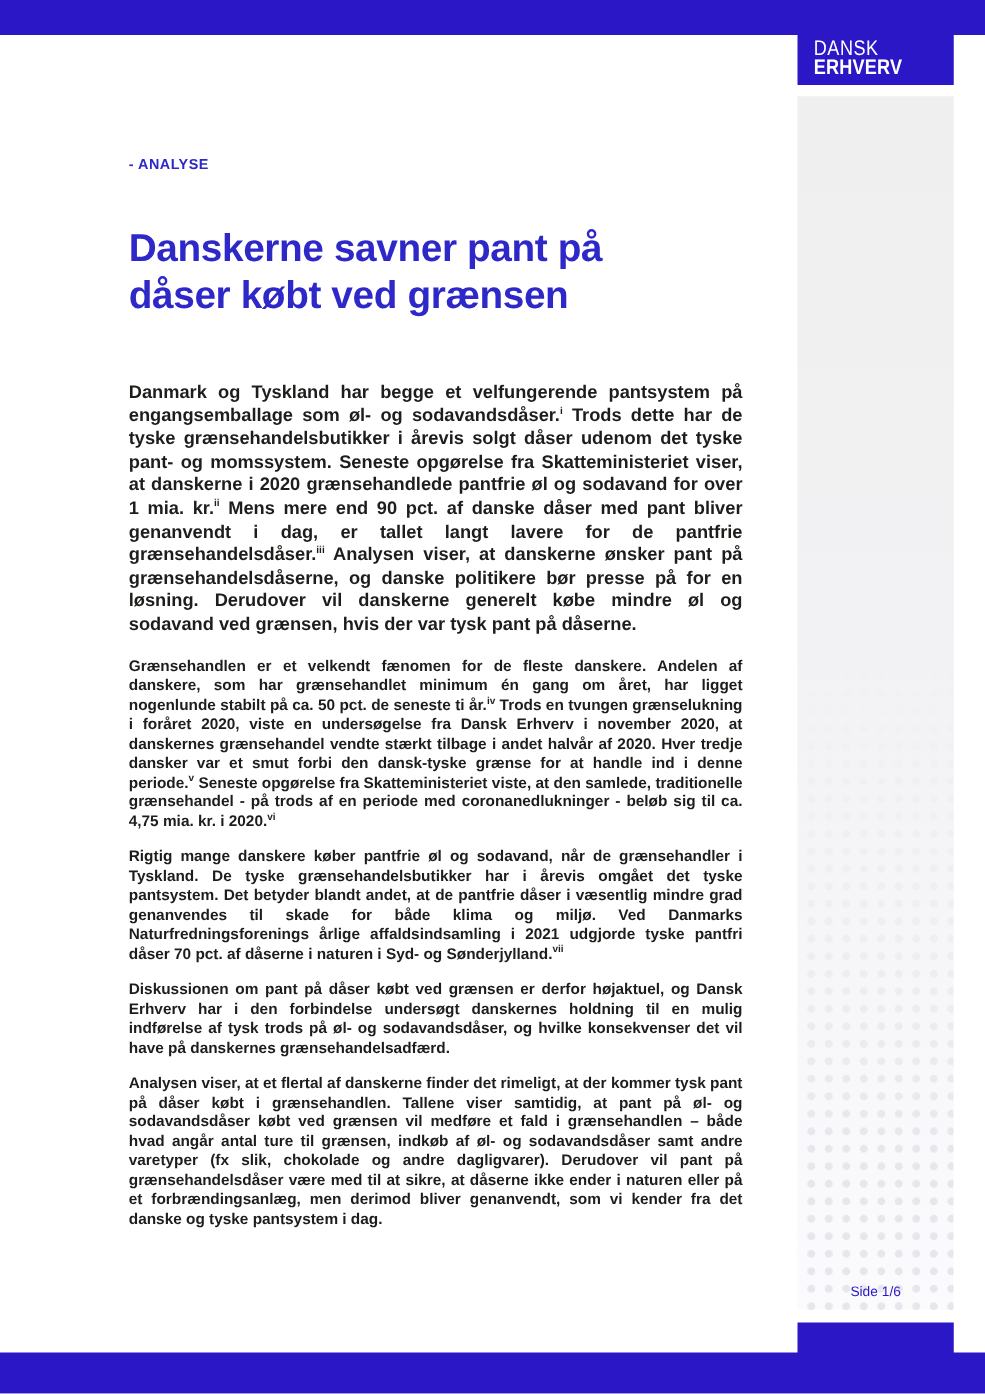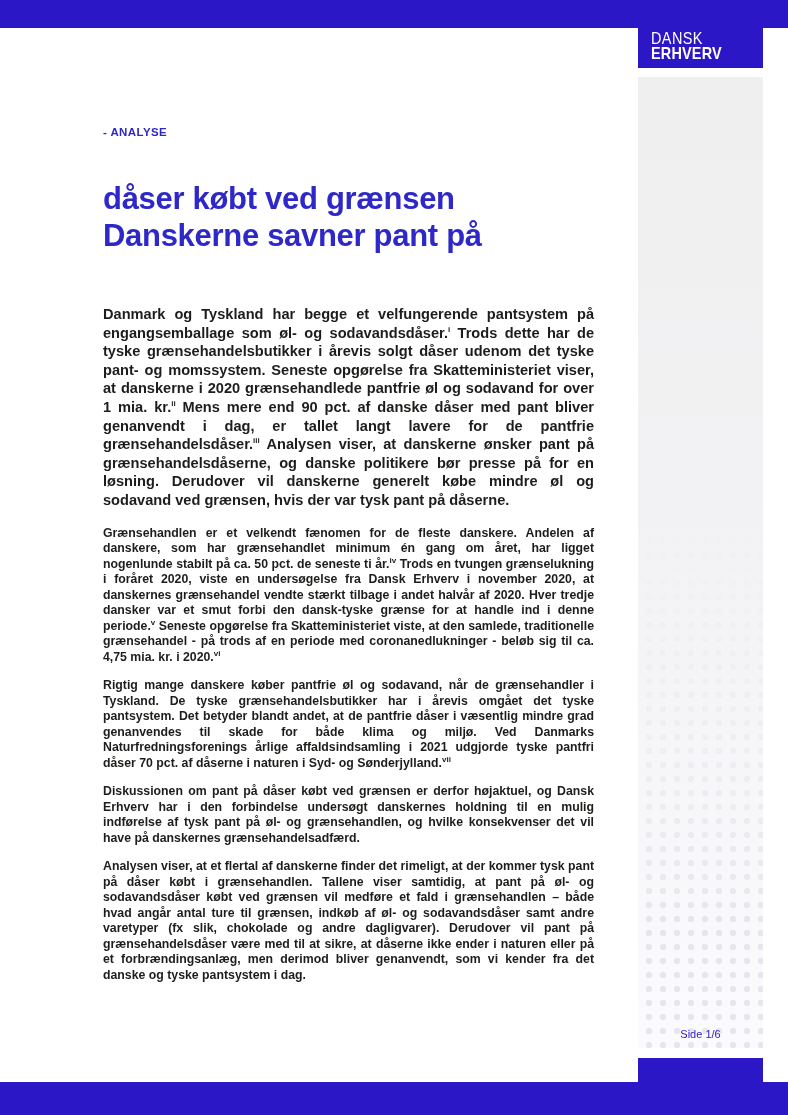--- a/index.html
+++ b/index.html
@@ -73,26 +73,26 @@
     <div class="pagenum">Side 1/6</div>
   </div>
 
   <div class="footer-notch"></div>
   <div class="bottombar"></div>
 
   <div class="content">
     <div class="kicker">- ANALYSE</div>
 
     <h1 class="title">
+      <span class="tl">Danskerne savner pant på</span>
       <span class="tl">dåser købt ved grænsen</span>
-      <span class="tl">Danskerne savner pant på</span>
     </h1>
 
     <div class="body-text">
       <p class="intro">Danmark og Tyskland har begge et velfungerende pantsystem på engangsemballage som øl- og sodavandsdåser.<sup>i</sup> Trods dette har de tyske grænsehandelsbutikker i årevis solgt dåser udenom det tyske pant- og momssystem. Seneste opgørelse fra Skatteministeriet viser, at danskerne i 2020 grænsehandlede pantfrie øl og sodavand for over 1 mia. kr.<sup>ii</sup> Mens mere end 90 pct. af danske dåser med pant bliver genanvendt i dag, er tallet langt lavere for de pantfrie grænsehandelsdåser.<sup>iii</sup> Analysen viser, at danskerne ønsker pant på grænsehandelsdåserne, og danske politikere bør presse på for en løsning. Derudover vil danskerne generelt købe mindre øl og sodavand ved grænsen, hvis der var tysk pant på dåserne.</p>
       <p class="para">Grænsehandlen er et velkendt fænomen for de fleste danskere. Andelen af danskere, som har grænsehandlet minimum én gang om året, har ligget nogenlunde stabilt på ca. 50 pct. de seneste ti år.<sup>iv</sup> Trods en tvungen grænselukning i foråret 2020, viste en undersøgelse fra Dansk Erhverv i november 2020, at danskernes grænsehandel vendte stærkt tilbage i andet halvår af 2020. Hver tredje dansker var et smut forbi den dansk-tyske grænse for at handle ind i denne periode.<sup>v</sup> Seneste opgørelse fra Skatteministeriet viste, at den samlede, traditionelle grænsehandel - på trods af en periode med coronanedlukninger - beløb sig til ca. 4,75 mia. kr. i 2020.<sup>vi</sup></p>
       <p class="para">Rigtig mange danskere køber pantfrie øl og sodavand, når de grænsehandler i Tyskland. De tyske grænsehandelsbutikker har i årevis omgået det tyske pantsystem. Det betyder blandt andet, at de pantfrie dåser i væsentlig mindre grad genanvendes til skade for både klima og miljø. Ved Danmarks Naturfredningsforenings årlige affaldsindsamling i 2021 udgjorde tyske pantfri dåser 70 pct. af dåserne i naturen i Syd- og Sønderjylland.<sup>vii</sup></p>
-      <p class="para">Diskussionen om pant på dåser købt ved grænsen er derfor højaktuel, og Dansk Erhverv har i den forbindelse undersøgt danskernes holdning til en mulig indførelse af tysk pant på øl- og grænsehandlen, og hvilke konsekvenser det vil have på danskernes grænsehandelsadfærd.</p>
+      <p class="para">Diskussionen om pant på dåser købt ved grænsen er derfor højaktuel, og Dansk Erhverv har i den forbindelse undersøgt danskernes holdning til en mulig indførelse af tysk trods på øl- og sodavandsdåser, og hvilke konsekvenser det vil have på danskernes grænsehandelsadfærd.</p>
       <p class="para">Analysen viser, at et flertal af danskerne finder det rimeligt, at der kommer tysk pant på dåser købt i grænsehandlen. Tallene viser samtidig, at pant på øl- og sodavandsdåser købt ved grænsen vil medføre et fald i grænsehandlen – både hvad angår antal ture til grænsen, indkøb af øl- og sodavandsdåser samt andre varetyper (fx slik, chokolade og andre dagligvarer). Derudover vil pant på grænsehandelsdåser være med til at sikre, at dåserne ikke ender i naturen eller på et forbrændingsanlæg, men derimod bliver genanvendt, som vi kender fra det danske og tyske pantsystem i dag.</p>
     </div>
   </div>
 
 </div>
 
 </body></html>

